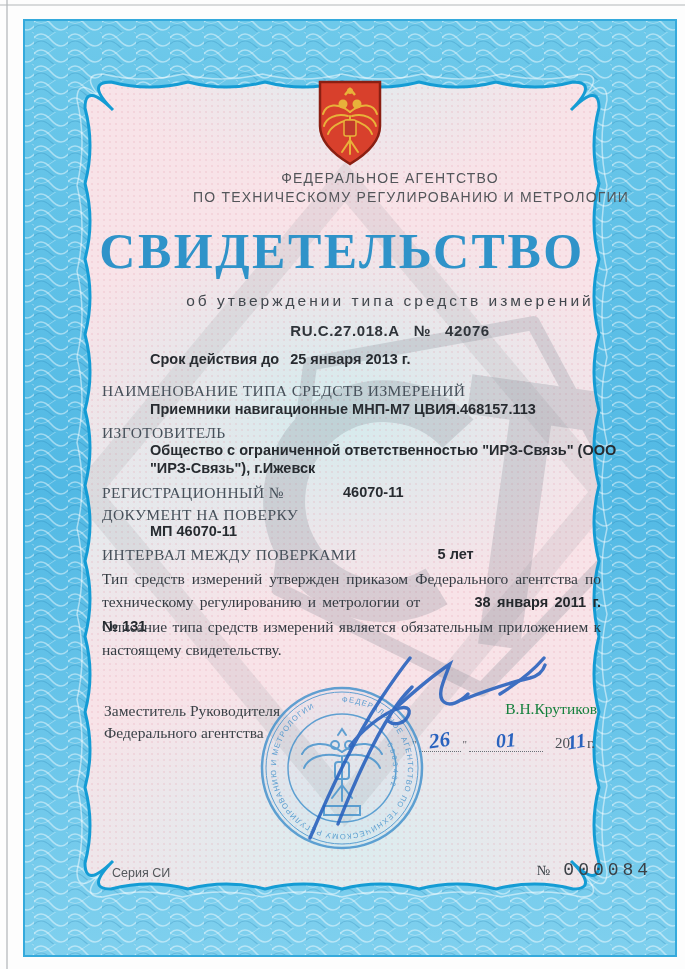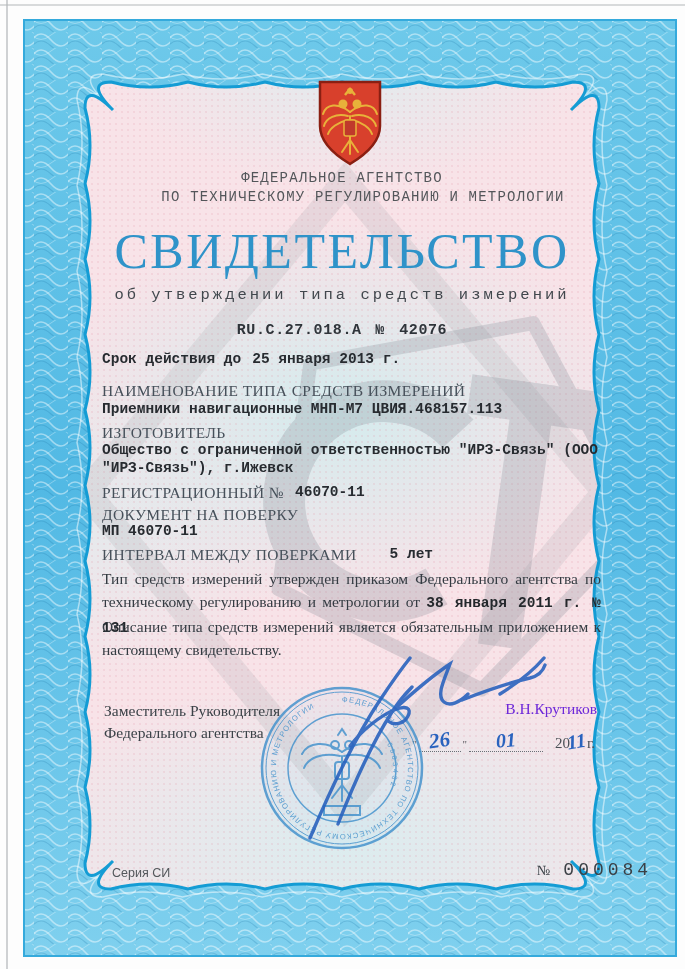--- a/index.html
+++ b/index.html
@@ -22,32 +22,32 @@
       radial-gradient(ellipse 320px 160px at 50% 5%, rgba(216,238,240,.7), rgba(216,238,240,0) 75%),
       radial-gradient(ellipse 260px 200px at 12% 55%, rgba(216,238,240,.55), rgba(216,238,240,0) 75%),
       var(--paper-pink);}
   .paper::after{content:"";position:absolute;inset:0;
       background-image:radial-gradient(circle at 2px 2px, rgba(224,132,152,.16) 1px, transparent 1.5px);
       background-size:6px 6px;}
   svg.layer{position:absolute;left:0;top:0;pointer-events:none;}
   
   .abs{position:absolute;}
   .ctr{left:85px;width:514px;text-align:center;}
-  .sans{font-family:Liberation Mono, monospace;}
+  .sans{font-family:Liberation Sans, sans-serif;margin-left:48px;}
   .agency{font-size:14px;letter-spacing:1.2px;color:#53565a;}
-  .cert-title{font-size:50px;font-weight:normal;letter-spacing:2.5px;color:var(--title-blue);}
+  .cert-title{font-size:50px;font-weight:bold;letter-spacing:2.5px;color:var(--title-blue);}
   .subtitle{font-size:15.5px;letter-spacing:3px;color:#41474d;}
   .numline{font-size:15px;font-weight:bold;letter-spacing:.6px;color:#2f343a;}
   .numline .gap{display:inline-block;width:14px;}
   .boldval{font-size:14.5px;font-weight:bold;color:var(--text-dark);line-height:17.5px;}
   .label{font-size:15.5px;color:var(--text-label);letter-spacing:.4px;}
   .inline-pair{display:flex;align-items:center;gap:11px;}
   .para{width:499px;font-size:15.5px;color:#343b42;line-height:23px;text-align:justify;}
   .signer{font-size:15.5px;color:#3b4248;line-height:22px;}
-  .signer-name{font-size:15.5px;color:#6d28d9;text-align:right;}
+  .signer-name{font-size:15.5px;color:#15803d;text-align:right;}
   
   .date-row{display:flex;align-items:flex-end;font-size:15px;color:#4a4f55;}
   .date-row .q{font-size:11px;margin:0 2px 2px 2px;color:#5a5f64;}
   .blank{display:inline-block;border-bottom:1.6px dotted #6a7076;text-align:center;}
   .blank.day{width:42px;} .blank.month{width:74px;margin-right:8px;}
   .hand{font-family:"Liberation Serif",serif;font-style:italic;font-weight:bold;
         color:var(--ink-blue);display:inline-block;}
   .hand.d26{font-size:21px;transform:rotate(-8deg);margin-bottom:-2px;}
   .hand.d01{font-size:20px;transform:rotate(-5deg);margin-bottom:-2px;}
   .hand.d11{font-size:20px;transform:rotate(-9deg);margin:0 1px -1px -3px;}
@@ -113,21 +113,21 @@
     <circle cx="31" cy="26" r="4.5" fill="#e8b23a"></circle>
     <circle cx="45" cy="26" r="4.5" fill="#e8b23a"></circle>
     <path d="M33,17 L38,11 L43,17" stroke="#e8b23a" stroke-width="2.5" fill="none"></path>
     <circle cx="38" cy="13" r="3" fill="#e8b23a"></circle>
     <rect x="32" y="42" width="12" height="16" rx="2" fill="#c0392b" stroke="#e8b23a" stroke-width="1.5"></rect>
   </svg>
 
   <div class="abs ctr sans agency" style="top:170px;">ФЕДЕРАЛЬНОЕ АГЕНТСТВО</div>
   <div class="abs ctr sans agency" style="top:189px;padding-left:42px;">ПО ТЕХНИЧЕСКОМУ РЕГУЛИРОВАНИЮ И МЕТРОЛОГИИ</div>
   <div class="abs ctr cert-title" style="top:222px;">СВИДЕТЕЛЬСТВО</div>
-  <div class="abs ctr sans subtitle" style="top:286px;">об утверждении типа средств измерений</div>
+  <div class="abs ctr sans subtitle" style="top:292px;">об утверждении типа средств измерений</div>
 
   <div class="abs ctr sans numline" style="top:322px;">
     <span>RU.C.27.018.A</span><span class="gap"></span><span>№</span><span class="gap"></span><span>42076</span>
   </div>
 
   <div class="abs sans boldval inline-pair" style="left:102px;top:351px;">
     <span>Срок действия до</span>
     <span>25 января 2013 г.</span>
   </div>
 

